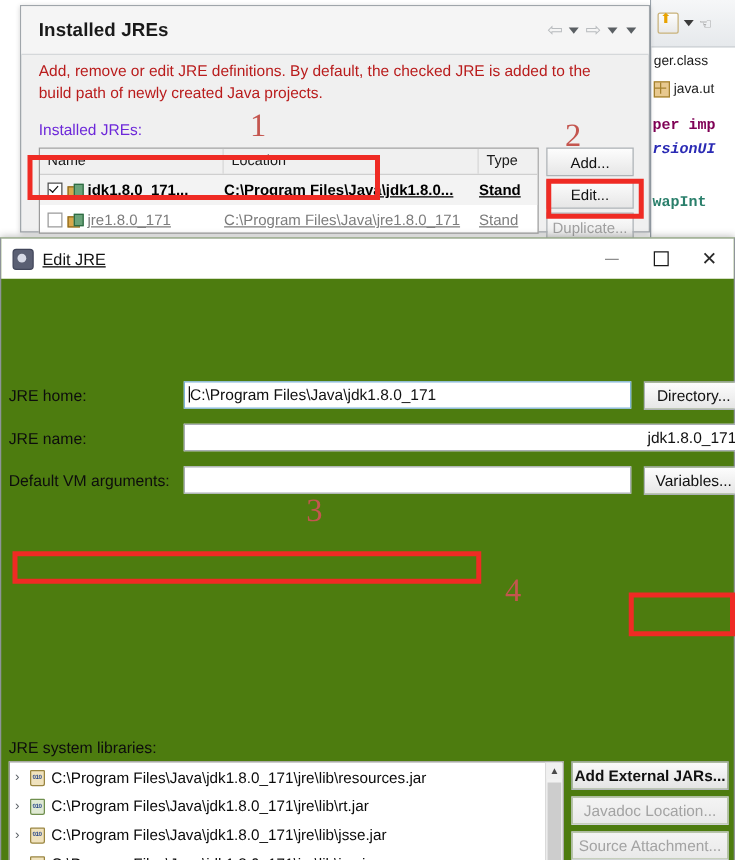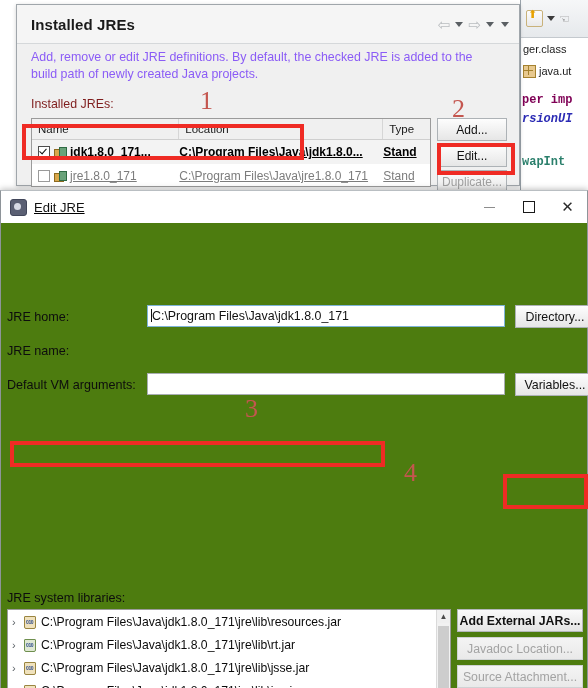--- a/index.html
+++ b/index.html
@@ -51,23 +51,23 @@
   }
   #prefs-head{
     position:relative;height:38px;background:#f5f5f5;border-bottom:1px solid #d5d8da;
     display:flex;align-items:center;
   }
   #prefs-title{font-size:15px;font-weight:bold;color:#1a1a1a;padding-left:14px;letter-spacing:.1px;}
   #prefs-nav{position:absolute;right:8px;top:0;height:38px;display:flex;align-items:center;gap:3px;}
   .nav-arrow{font-size:15px;color:#b9bcbf;line-height:1;}
   .nav-caret{width:0;height:0;border-left:4px solid transparent;border-right:4px solid transparent;border-top:5px solid #5a5f63;margin:0 2px;}
   #prefs-desc{
-    position:absolute;left:14px;top:44px;width:468px;font-size:12.4px;color:#8b5cf6;line-height:16.5px;
-  }
-  #lbl-installed{position:absolute;left:14px;top:92px;font-size:12.4px;color:#7f1d1d;}
+    position:absolute;left:14px;top:44px;width:468px;font-size:12.4px;color:#b91c1c;line-height:16.5px;
+  }
+  #lbl-installed{position:absolute;left:14px;top:92px;font-size:12.4px;color:#6d28d9;}
   
   #jre-table{
     position:absolute;left:14px;top:113px;width:400px;height:69px;
     background:#ffffff;border:1px solid #9b9b9b;box-sizing:border-box;overflow:hidden;
   }
   #jre-thead{display:flex;height:20px;background:#f0f0f0;border-bottom:1px solid #cfcfcf;font-size:11.5px;color:#1a1a1a;}
   .th{display:flex;align-items:center;padding-left:6px;box-sizing:border-box;border-right:1px solid #d6d6d6;overflow:hidden;white-space:nowrap;}
   .th.c0{width:148px;} .th.c1{width:205px;} .th.c2{width:47px;border-right:none;}
   .jrow{display:flex;height:24px;align-items:center;font-size:12px;white-space:nowrap;text-decoration:underline;}
   .jrow.sel{background:#f3f3f3;font-weight:bold;}
@@ -260,20 +260,21 @@
 
 
   <div class="frow" style="top:114px;">
     <span class="flabel">JRE home:</span>
     <span class="finput focus" style="top:0;width:358px;"><span class="caret"></span><span>C:\Program Files\Java\jdk1.8.0_171</span></span>
     <span class="fbtn" style="top:0;">Directory...</span>
   </div>
 
   <div class="frow" style="top:148px;text-align:right;">
     <span class="flabel">JRE name:</span>
+    <span class="finput plain" style="top:0;width:442px;border-right:none;">jdk1.8.0_171</span>
   </div>
 
   <div class="frow" style="top:182px;">
     <span class="flabel">Default VM arguments:</span>
     <span class="finput plain" style="top:0;width:358px;"></span>
     <span class="fbtn" style="top:0;">Variables...</span>
   </div>
 
   <div id="lbl-syslib">JRE system libraries:</div>
 

